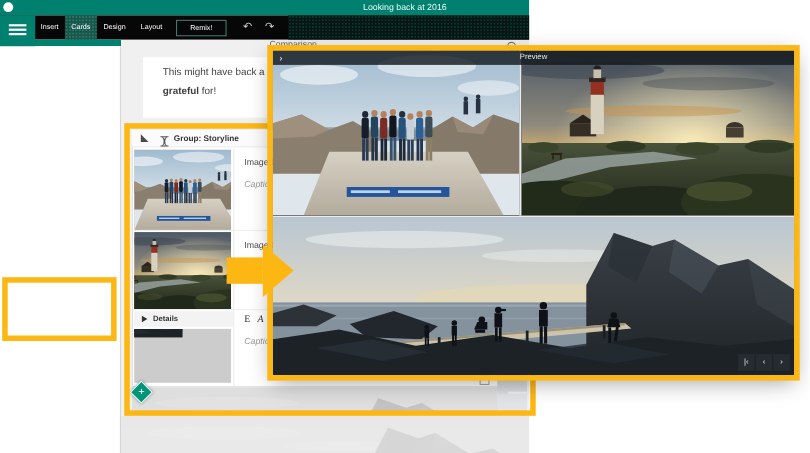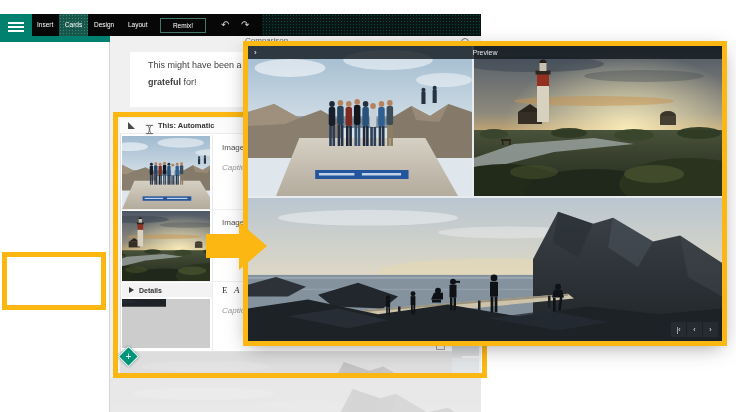--- a/index.html
+++ b/index.html
@@ -265,20 +265,24 @@
           <path d="M306 93 h8 l2 8 h-12 z"></path>
           <rect x="305" y="101" width="2.6" height="14"></rect>
           <rect x="312" y="100" width="2.6" height="14" transform="rotate(8 313 100)"></rect>
     </g>
   </symbol>
 </defs>
 </svg>
 
 <div class="stage">
 
+  <div class="abs topbar">
+    <div class="abs sway-logo"></div>
+    <div class="abs doc-title">Looking back at 2016</div>
+  </div>
 
   <div class="abs menubar"></div>
   <div class="abs menubar-tex"></div>
   <div class="abs hamburger-btn">
     <i style="top:8px"></i>
     <i style="top:12px"></i>
     <i style="top:16px"></i>
   </div>
   <div class="abs sidebar-topstrip"></div>
 
@@ -399,34 +403,34 @@
         </svg>
     </span>
       <span class="lb">Grid</span>
   </div>
 
   <div class="abs canvas"></div>
   <div class="abs storyline-lb">Comparison</div>
   <div class="abs search-ic"></div>
 
   <div class="abs text-card">
-    <div class="t" style="top:8px">This might have been a</div>
+    <div class="t" style="top:8px">This might have back a</div>
     <div class="t" style="top:25px"><b>grateful</b><span> for!</span></div>
   </div>
 
   <div class="abs group-card"></div>
   <div class="abs gc-head"></div>
   <div class="abs tri-collapse"></div>
   <span class="abs gc-gicon">
     <svg width="11" height="11" viewBox="0 0 12 12" fill="none" stroke="#555" stroke-width="1">
         <path d="M2 1.5h8M2 10.5h8"></path>
         <path d="M4 1.5C6.5 4.5 6.5 7.5 4 10.5M8 1.5C5.5 4.5 5.5 7.5 8 10.5"></path>
       </svg>
   </span>
-  <div class="abs gc-title">This: Automatic</div>
+  <div class="abs gc-title">Group: Storyline</div>
 
   <div class="abs rp-divider"></div>
 
   <div class="abs thumb" style="top:136px;height:73px">
     <svg width="88" height="73" viewBox="0 0 240 150" preserveAspectRatio="xMidYMid slice">
         <use href="#photoA"></use>
       </svg>
   </div>
   <div class="abs rp-title" style="top:143px">Image Card</div>
   <div class="abs rp-caption" style="top:163px">Caption</div>

